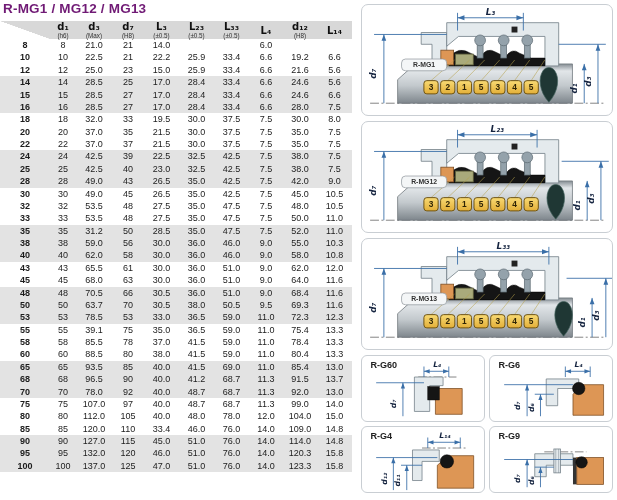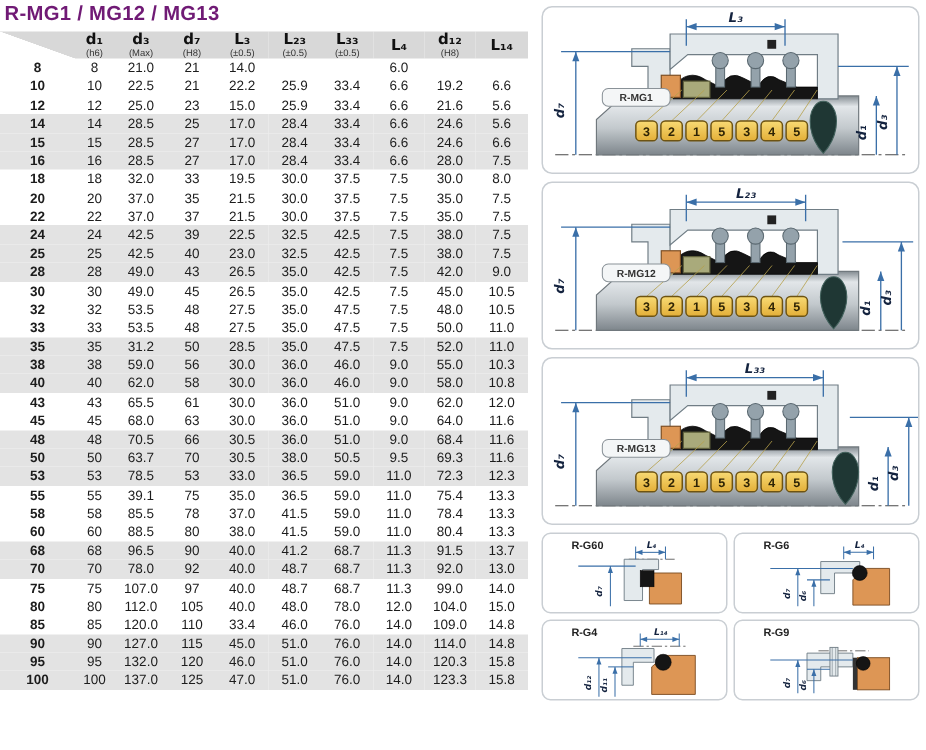--- a/index.html
+++ b/index.html
@@ -14,21 +14,21 @@
   thead th.corner{background:linear-gradient(to bottom left,#d8d8d8 49.6%,#ffffff 50.4%)}
   th .h-main{font-family:"DejaVu Sans",sans-serif;font-size:10px;font-weight:bold;line-height:11px;color:#111}
   th .h-sub{font-size:6.3px;font-weight:normal;line-height:7px;color:#333}
   tr.shade td{background:#e3e3e3}
   td.rowlabel{font-weight:bold;color:#000}
   
   .right{position:absolute;left:361px;top:4px;width:254px}
   .panel{position:relative;border:1px solid #c9ced3;border-radius:7px;background:#fff;margin-bottom:5px;box-sizing:border-box}
   .panel.big{width:252px;height:112px}
   .quad{display:grid;grid-template-columns:124px 124px;gap:4px;width:252px}
-  .panel.small{width:124px;height:54px;border-radius:6px;margin-bottom:0}
+  .panel.small{width:124px;height:67px;border-radius:6px;margin-bottom:0}
   .panel svg{display:block;width:100%;height:100%}
   
   .metal{fill:#e4eaed;stroke:#707d85;stroke-width:.8}
   .rubber{fill:#151515;stroke:#000;stroke-width:.5}
   .spring{fill:#94a2ab;stroke:#5a6870;stroke-width:.7}
   .oface{fill:#dd9655;stroke:#7c4d22;stroke-width:.8}
   .gface{fill:#a9aa7b;stroke:#62633e;stroke-width:.8}
   .dim{stroke:#3a6fa8;stroke-width:.9;fill:none}
   .dimf{fill:#3a6fa8;stroke:none}
   .dim-label{font-family:"DejaVu Sans",sans-serif;font-style:italic;font-weight:bold;font-size:9px;fill:#14233f;text-anchor:middle}
@@ -426,20 +426,32 @@
         <td>88.5</td>
         <td>80</td>
         <td>38.0</td>
         <td>41.5</td>
         <td>59.0</td>
         <td>11.0</td>
         <td>80.4</td>
         <td>13.3</td>
       </tr>
       <tr class="shade">
+        <td class="rowlabel">65</td>
+        <td>65</td>
+        <td>93.5</td>
+        <td>85</td>
+        <td>40.0</td>
+        <td>41.5</td>
+        <td>69.0</td>
+        <td>11.0</td>
+        <td>85.4</td>
+        <td>13.0</td>
+      </tr>
+      <tr class="shade">
         <td class="rowlabel">68</td>
         <td>68</td>
         <td>96.5</td>
         <td>90</td>
         <td>40.0</td>
         <td>41.2</td>
         <td>68.7</td>
         <td>11.3</td>
         <td>91.5</td>
         <td>13.7</td>

